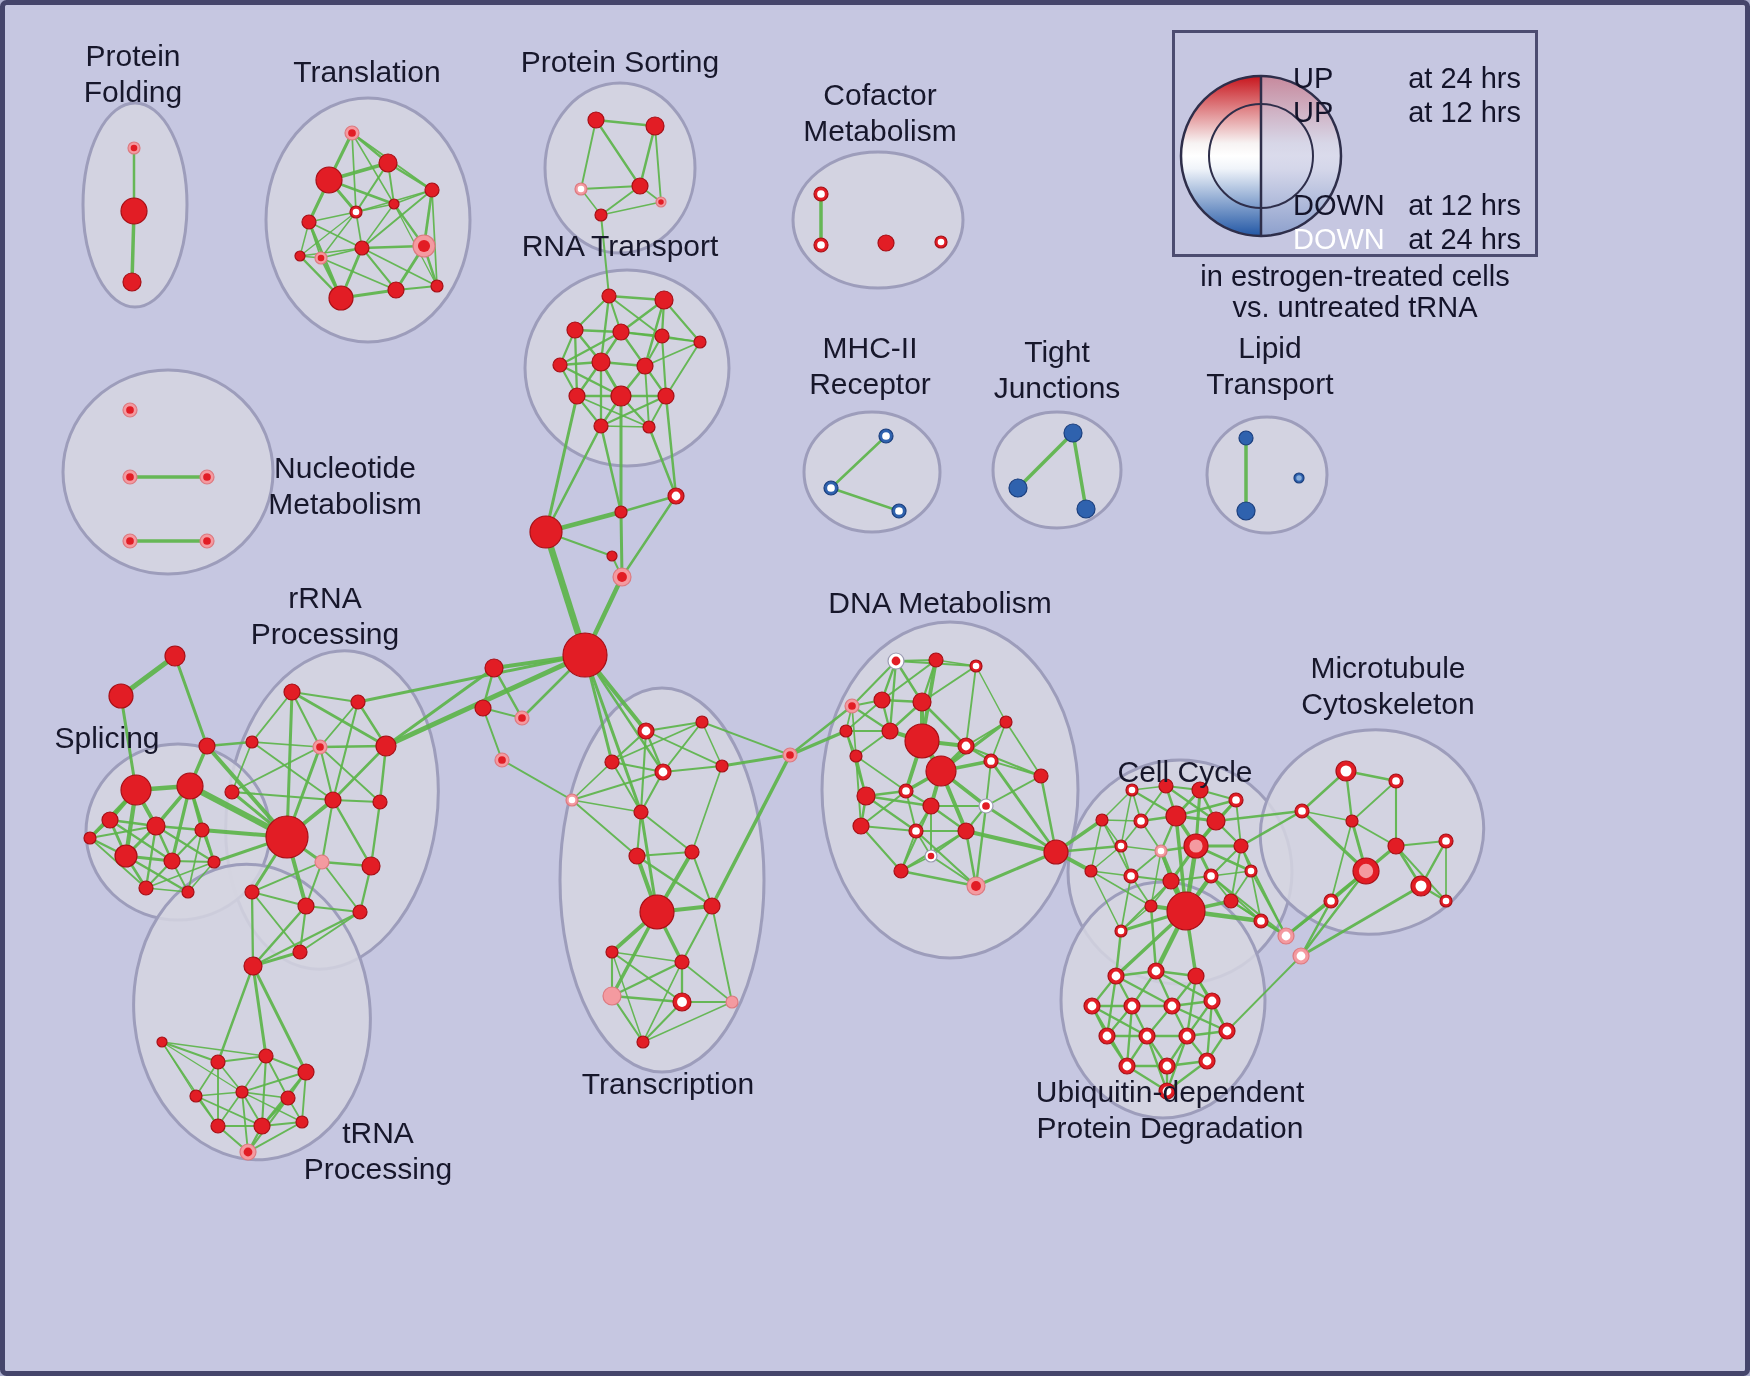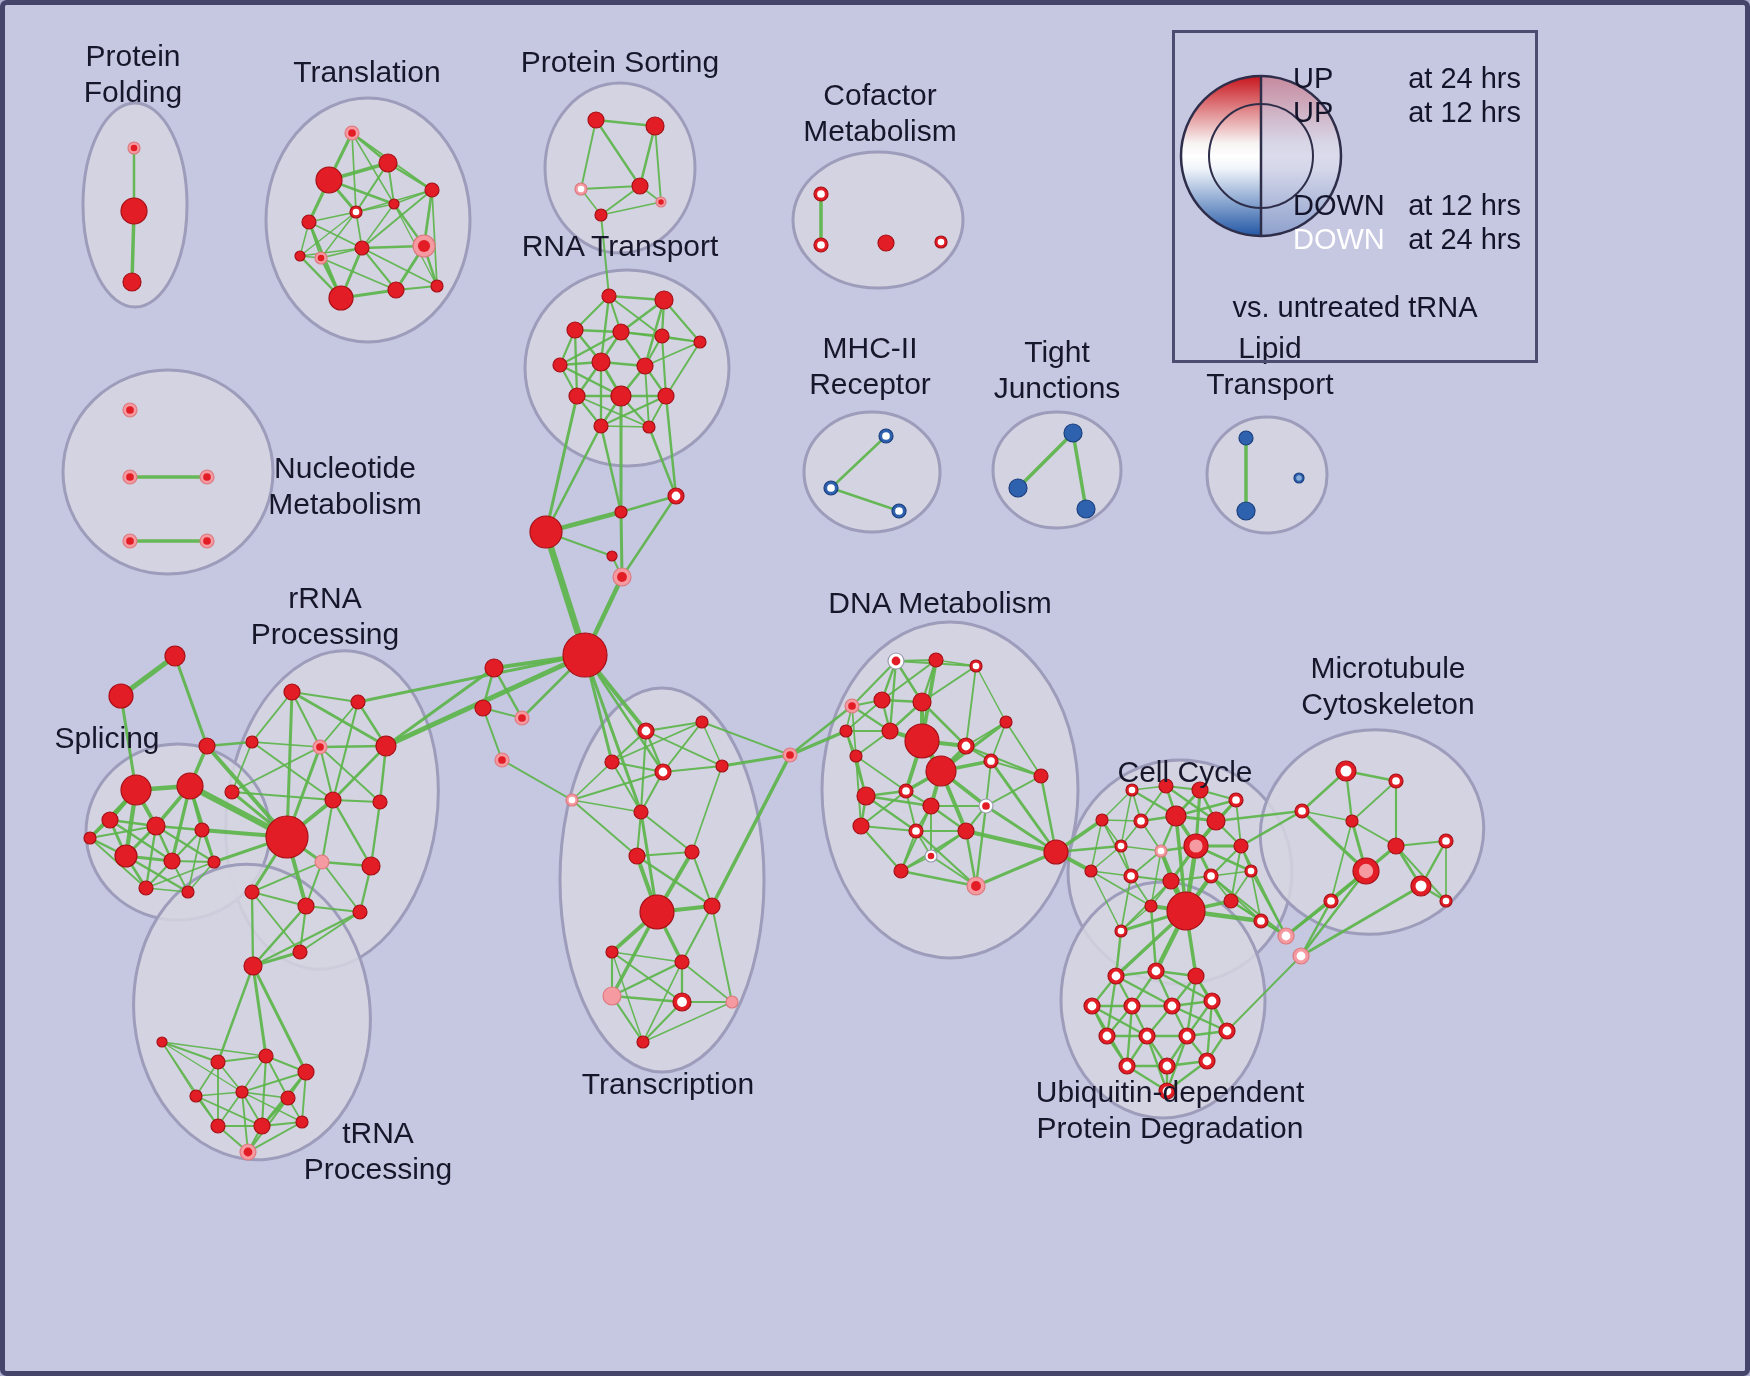--- a/index.html
+++ b/index.html
@@ -1,19 +1,19 @@
 <!DOCTYPE html>
 <html><head>
 <meta charset="utf-8">
 <style>
   html,body{margin:0;padding:0;background:#aeb0cf;}
   .stage{position:relative;width:1750px;height:1376px;font-family:"Liberation Sans",sans-serif;overflow:hidden;}
   .stage svg.netsvg{position:absolute;left:0;top:0;}
   .clabel{font-family:"Liberation Sans",sans-serif;font-size:30px;fill:#17172b;}
-  .legend-box{position:absolute;left:1172px;top:30px;width:366px;height:333px;border:3px solid #4c4c70;box-sizing:border-box;}
+  .legend-box{position:absolute;left:1172px;top:30px;width:366px;height:227px;border:3px solid #4c4c70;box-sizing:border-box;}
   .leg-glyph{position:absolute;left:0;top:37px;}
   .leg-label,.leg-time,.leg-caption{position:absolute;font-size:29px;color:#14142a;line-height:34px;white-space:nowrap;}
   .leg-label{left:118px;}
   .leg-time{right:14px;text-align:center;}
   .r0{top:28px;} .r1{top:62px;} .r2{top:155px;} .r3{top:189px;}
   .leg-white{color:#ffffff;}
   .leg-caption{left:0;width:100%;text-align:center;}
   .c0{top:226px;} .c1{top:257px;}
 </style>
 </head>
@@ -1291,16 +1291,17 @@
       <line x1="86" y1="6" x2="86" y2="166" stroke="#2e2e4a" stroke-width="2.5"></line>
     </svg>
     <span class="leg-label r0">UP</span>
     <span class="leg-time  r0">at 24 hrs</span>
     <span class="leg-label r1">UP</span>
     <span class="leg-time  r1">at 12 hrs</span>
     <span class="leg-label r2">DOWN</span>
     <span class="leg-time  r2">at 12 hrs</span>
     <span class="leg-label r3 leg-white">DOWN</span>
     <span class="leg-time  r3">at 24 hrs</span>
+    <span class="leg-caption c0">in estrogen-treated cells</span>
     <span class="leg-caption c1">vs. untreated tRNA</span>
   </div>
 
 </div>
 
 </body></html>

